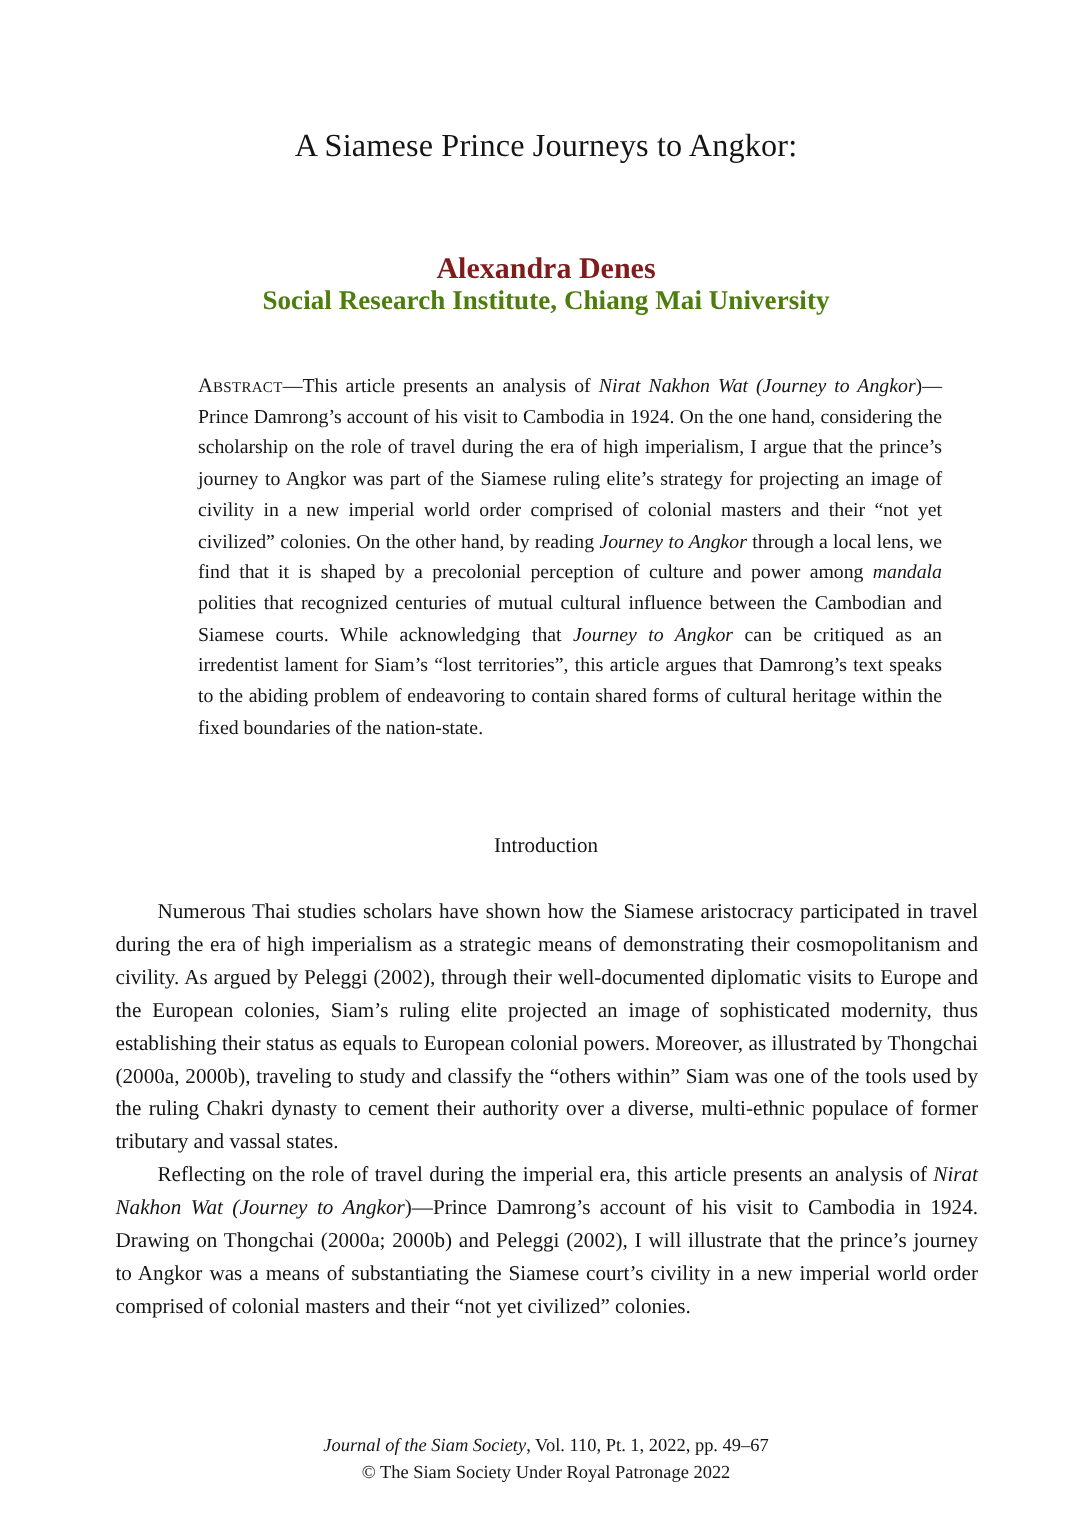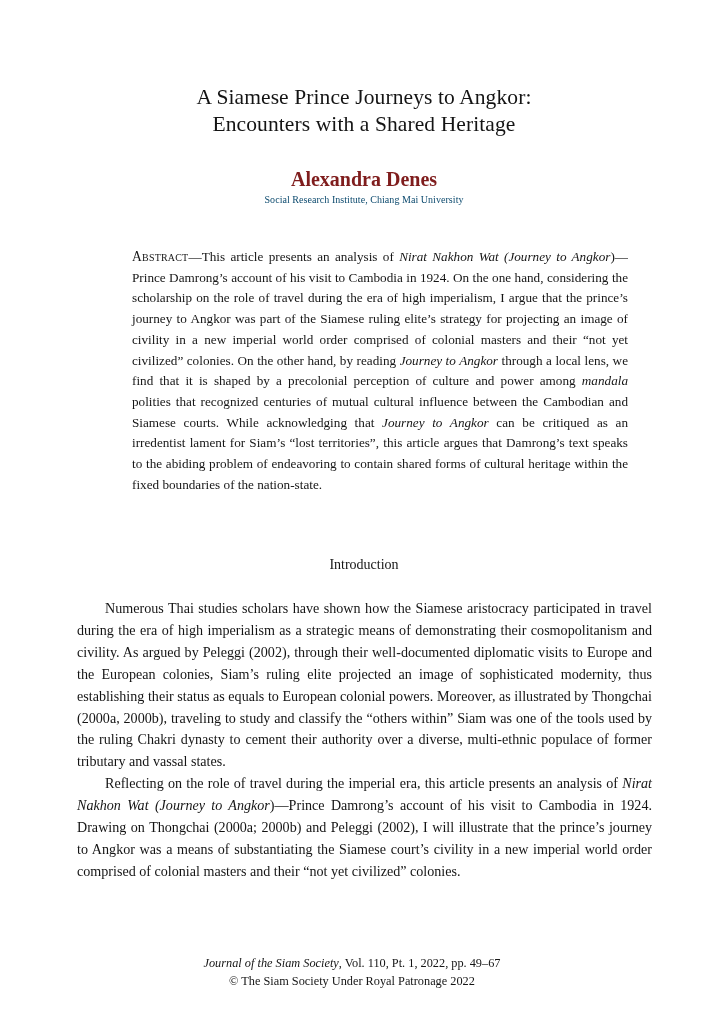--- a/index.html
+++ b/index.html
@@ -47,24 +47,25 @@
     width: 600px;
     text-align: center;
   }
   .author-name {
     font-size: 20px;
     line-height: 22px;
     color: #7f1d1d;
     font-weight: bold;
   }
   .author-affil {
-    font-size: 10px;
+    font-size: 18px;
     line-height: 20px;
-    color: #0c4a6e;
+    color: #4d7c0f;
     letter-spacing: 0.05px;
+    font-weight: bold;
   }
 
   
   .abstract {
     position: absolute;
     top: 247px;
     left: 132px;
     width: 496px;
     font-size: 13.2px;
     line-height: 20.7px;
@@ -111,36 +112,35 @@
   .body-par {
     margin: 0;
     text-indent: 28px;
     font-family: Liberation Serif, serif;
   }
 
   
   .footer {
     position: absolute;
     top: 955px;
-    left: 52px;
+    left: 64px;
     width: 600px;
     text-align: center;
     font-size: 12.3px;
     line-height: 17.5px;
     color: #151515;
   }
 </style>
 </head>
 <body>
 
 <div class="page">
 
   <div class="title-block">
     <div class="title-line">A Siamese Prince Journeys to Angkor:</div>
-    <div class="title-line">Encounters with a Shared Heritage</div>
   </div>
 
   <div class="author-block">
     <div class="author-name">Alexandra Denes</div>
     <div class="author-affil">Social Research Institute, Chiang Mai University</div>
   </div>
 
   <div class="abstract">
     <span class="smallcaps">Abstract</span><span>—</span><span><span>This article presents an analysis of </span><em>Nirat Nakhon Wat (Journey to Angkor</em><span>)—Prince Damrong’s account of his visit to Cambodia in 1924. On the one hand, considering the scholarship on the role of travel during the era of high imperialism, I argue that the prince’s journey to Angkor was part of the Siamese ruling elite’s strategy for projecting an image of civility in a new imperial world order comprised of colonial masters and their “not yet civilized” colonies. On the other hand, by reading </span><em>Journey to Angkor</em><span> through a local lens, we find that it is shaped by a precolonial perception of culture and power among </span><em>mandala</em><span> polities that recognized centuries of mutual cultural influence between the Cambodian and Siamese courts.  While acknowledging that </span><em>Journey to Angkor</em><span> can be critiqued as an irredentist lament for Siam’s “lost territories”, this article argues that Damrong’s text speaks to the abiding problem of endeavoring to contain shared forms of cultural heritage within the fixed boundaries of the nation-state.</span></span>
   </div>

